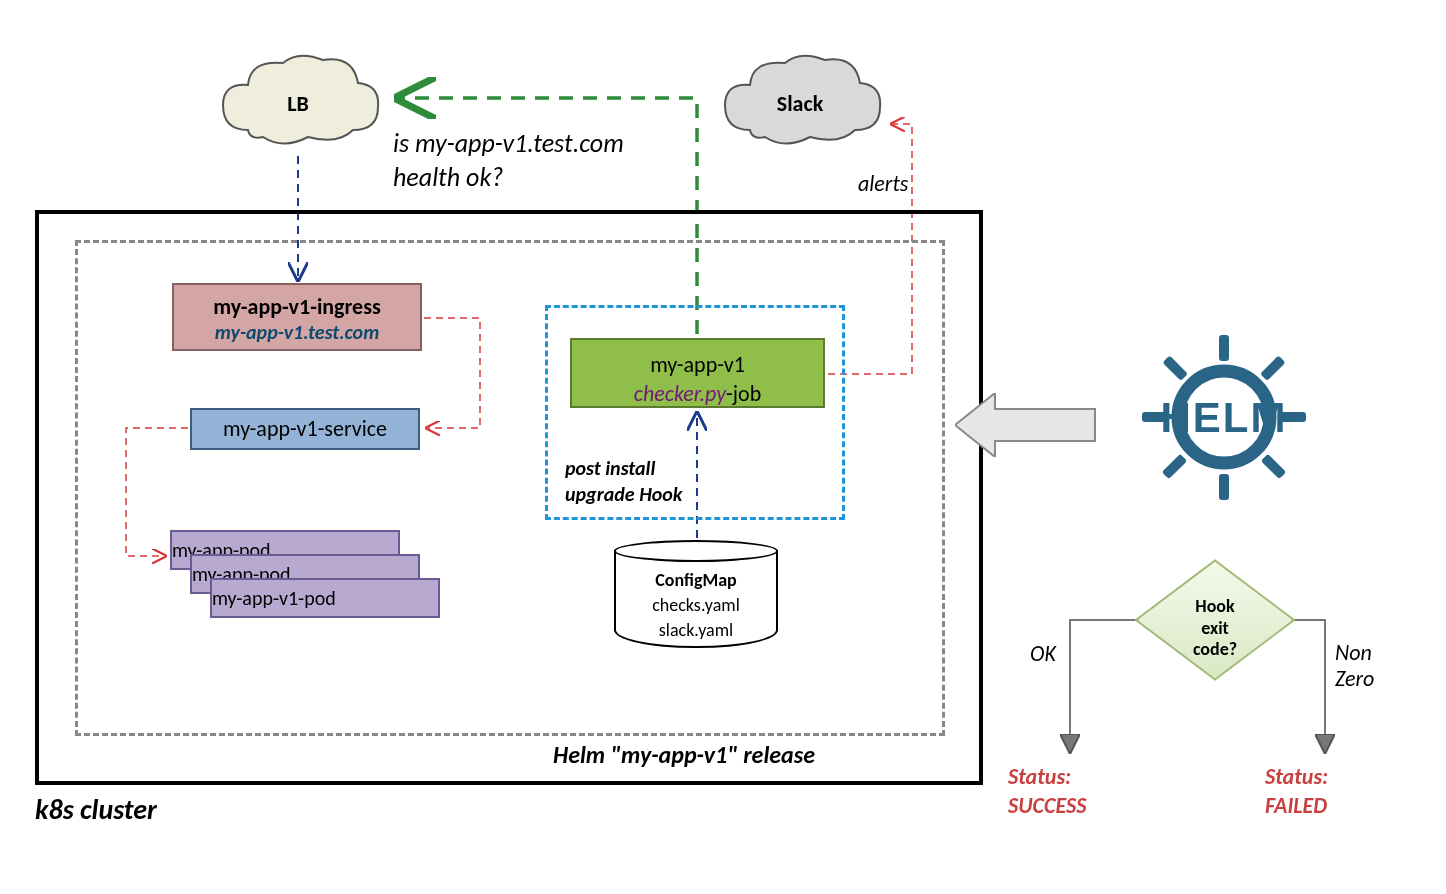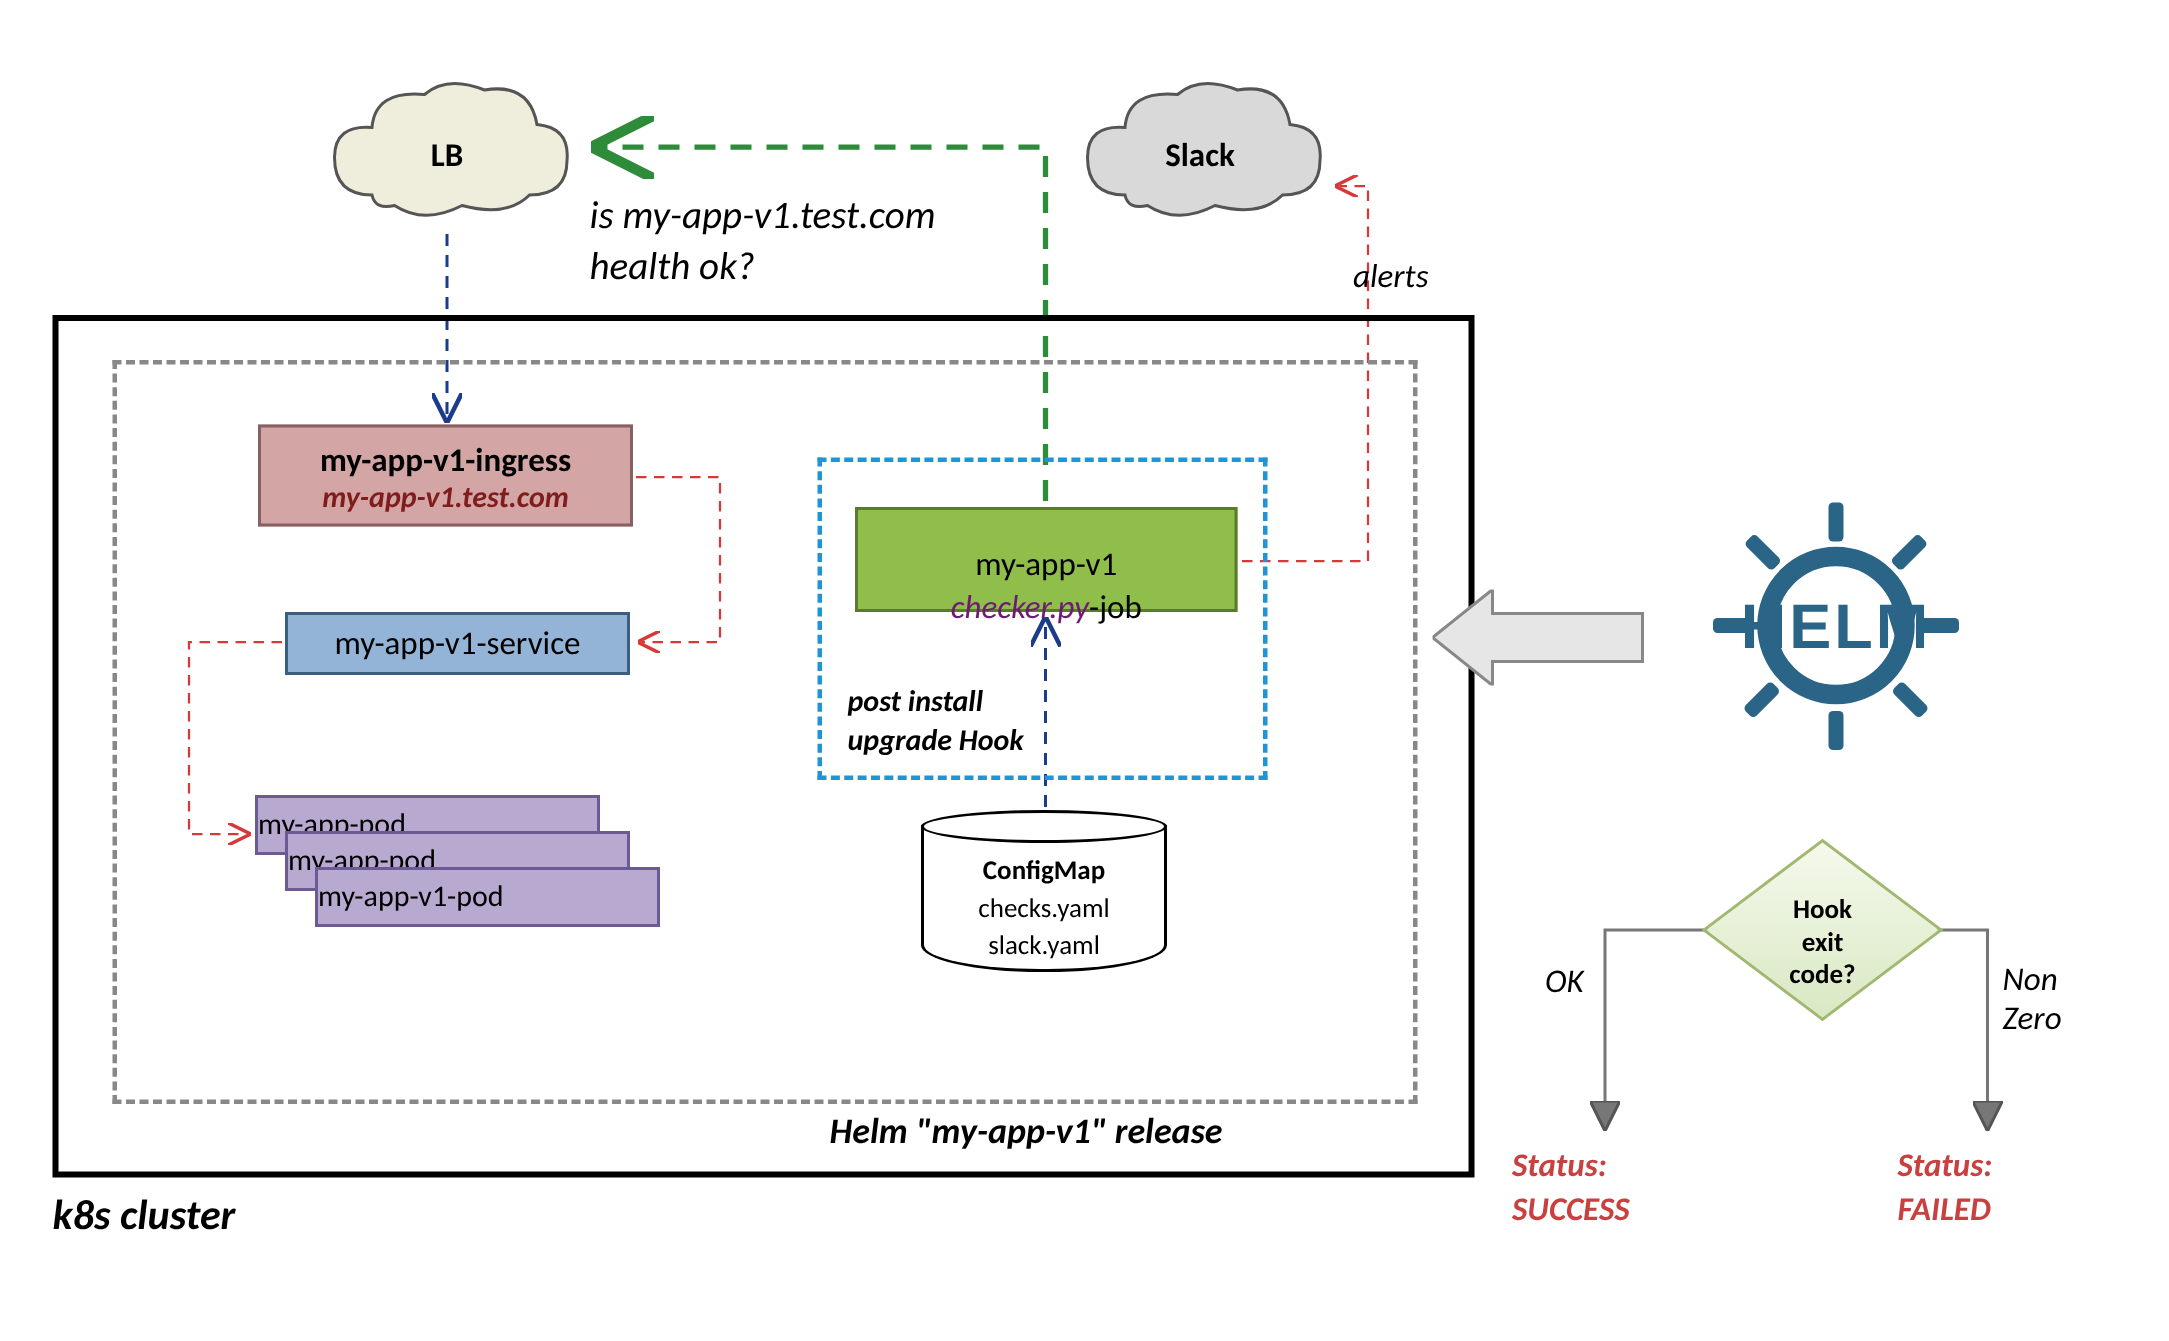--- a/index.html
+++ b/index.html
@@ -70,21 +70,21 @@
       text-align: center;
       padding: 8px;
     }
     .ingress-title {
       font-size: 22px;
       font-weight: bold;
     }
     .ingress-sub {
       font-size: 20px;
       font-style: italic;
-      color: #7f1d1d;
+      color: #0c4a6e;
       font-weight: bold;
     }
     .service-box {
       position: absolute;
       left: 190px;
       top: 408px;
       width: 230px;
       height: 42px;
       background: #93B4D7;
       border: 2px solid #3C5E82;
@@ -110,21 +110,21 @@
     }
     .job-box {
       position: absolute;
       left: 570px;
       top: 338px;
       width: 255px;
       height: 70px;
       background: #8FBE4A;
       border: 2px solid #5A7A2E;
       text-align: center;
-      padding: 22px;
+      padding: 11px;
       font-size: 22px;
       line-height: 1.3;
     }
     .job-sub {
       color: #701a75;
       font-style: italic;
     }
     .cylinder {
       position: absolute;
       left: 614px;
@@ -180,21 +180,20 @@
       font-size: 26px;
       font-style: italic;
       line-height: 1.3;
     }
     .alerts-label {
       position: absolute;
       left: 858px;
       top: 170px;
       font-size: 22px;
       font-style: italic;
-      margin-left: 44px;
     }
     .helm-logo {
       position: absolute;
       left: 1095px;
       top: 325px;
       width: 258px;
       height: 185px;
     }
     .diamond {
       position: absolute;

